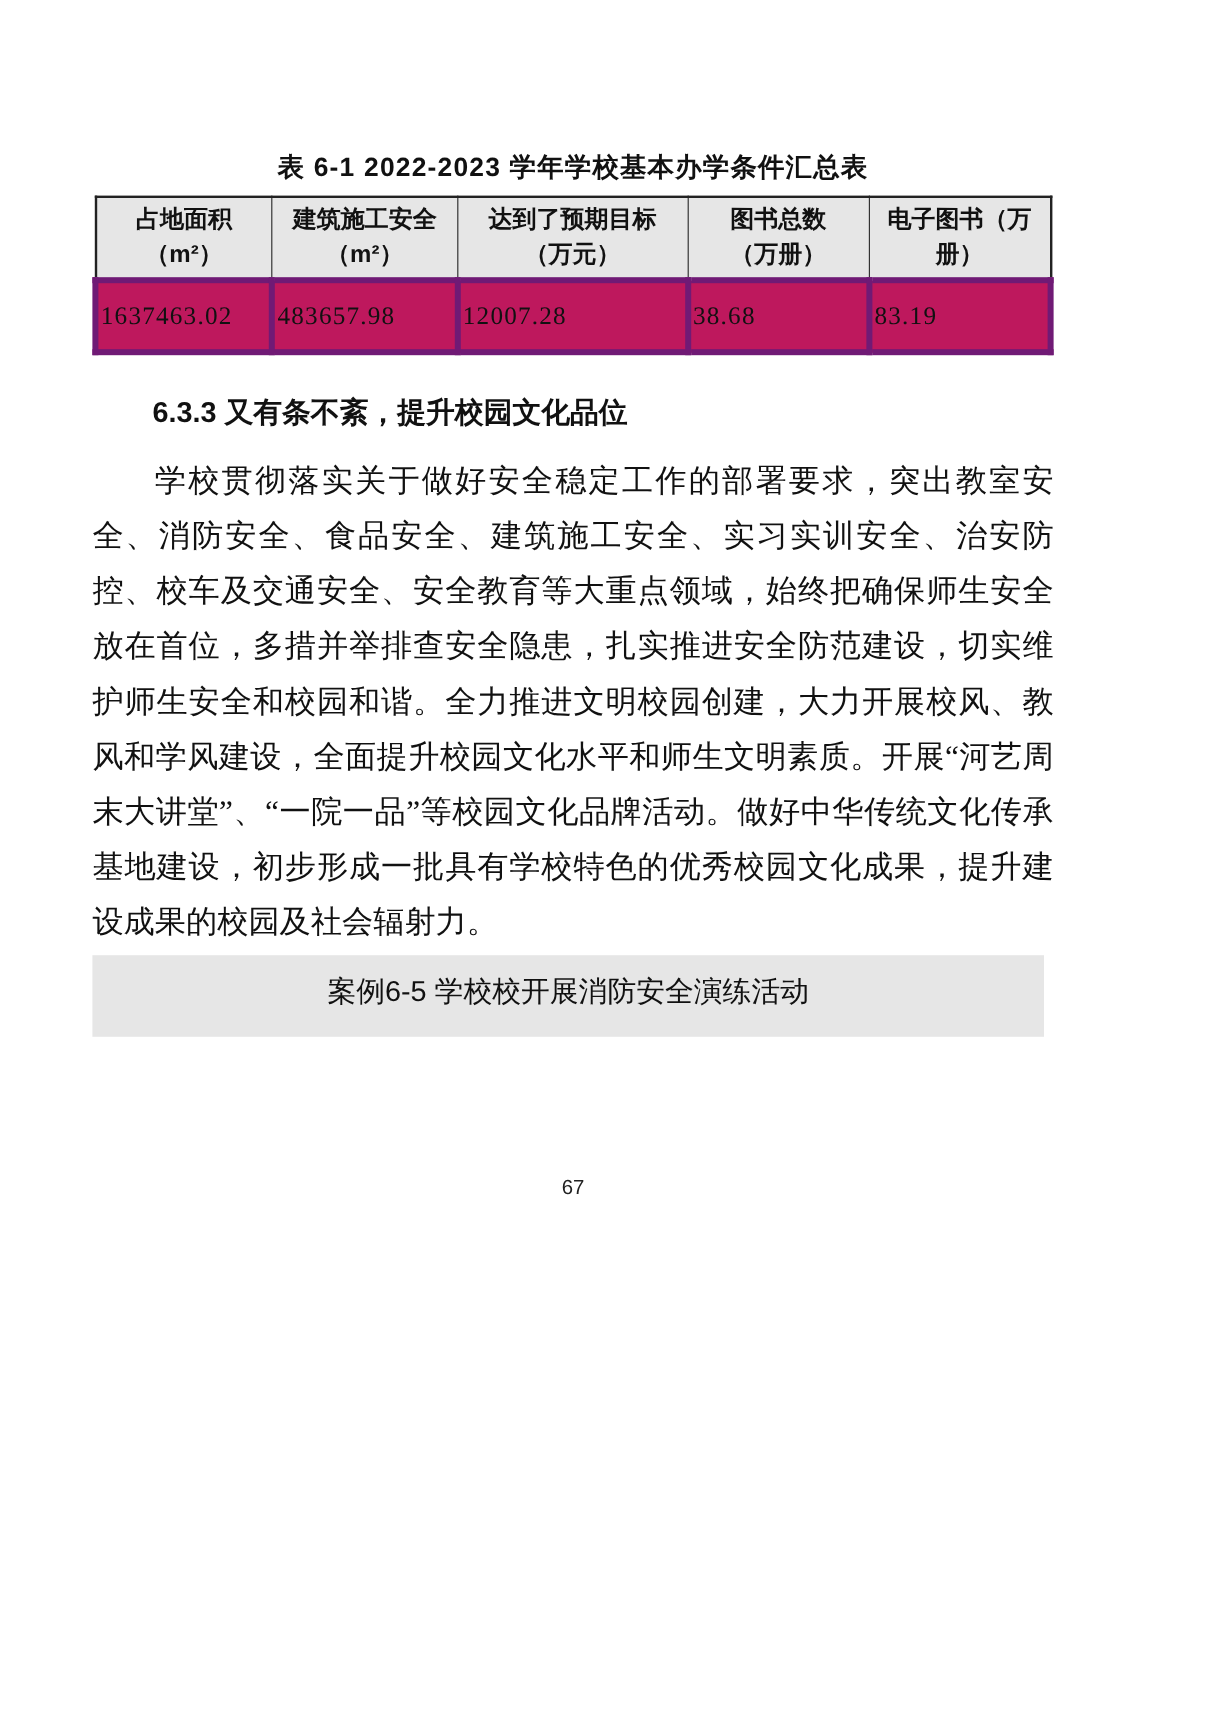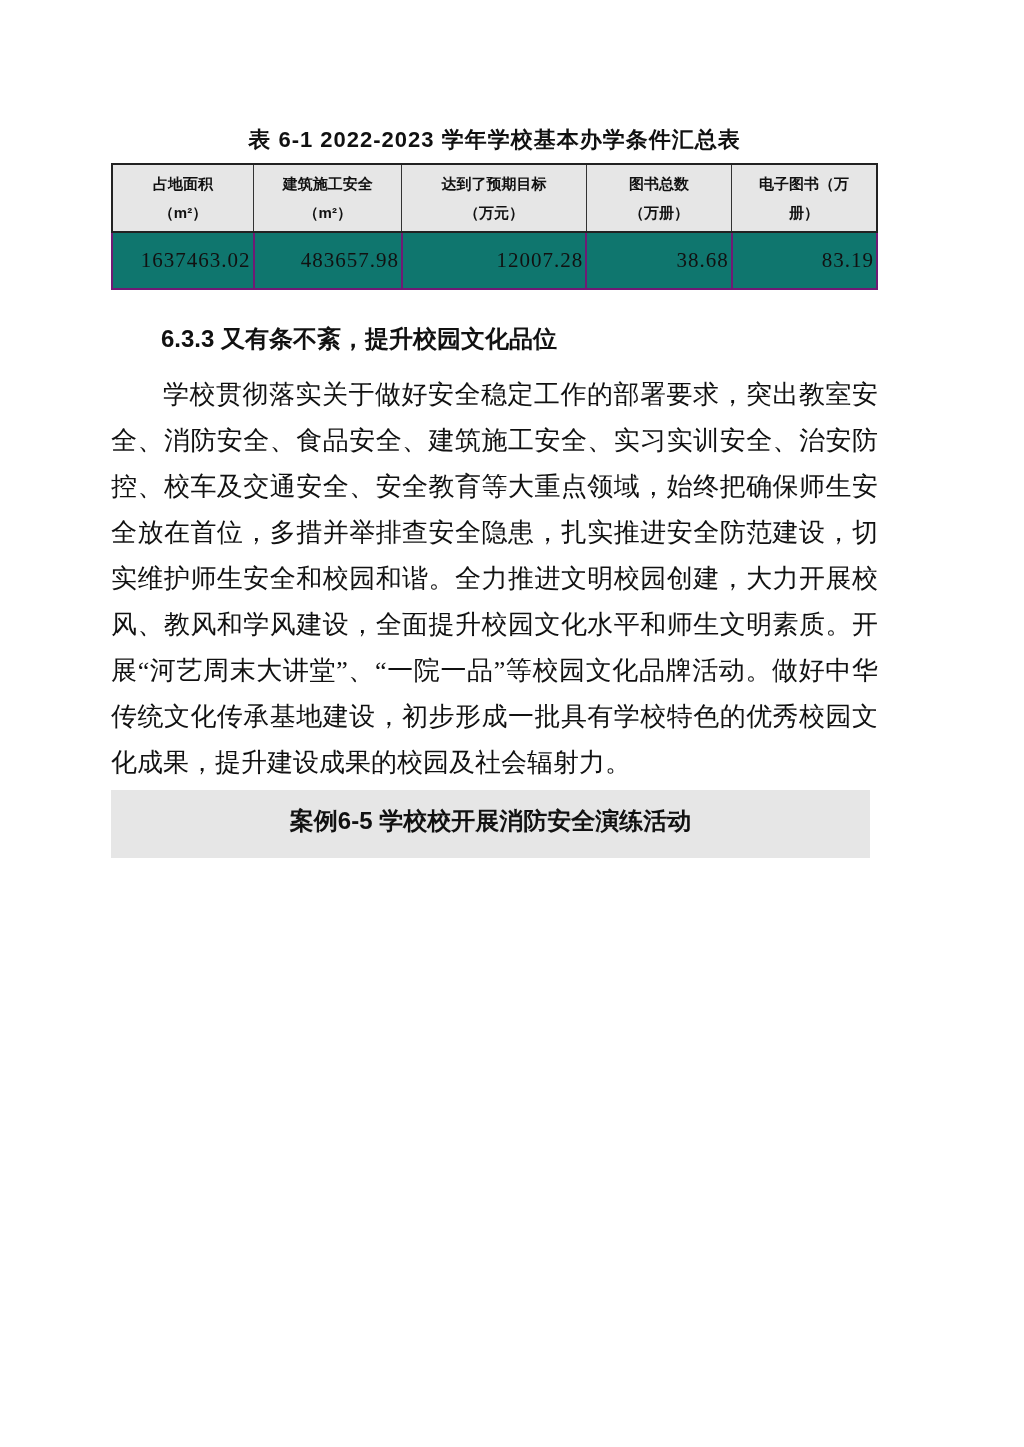--- a/index.html
+++ b/index.html
@@ -6,21 +6,21 @@
     margin: 0;
     padding: 0;
     background: #ffffff;
     width: 1024px;
     height: 1447px;
     overflow: hidden;
     color: #111111;
     font-family: "Liberation Serif", "DejaVu Serif", serif;
   }
   .content {
-    padding: 0 146px 0 111px;
+    padding: 0 146px 0 77px;
     box-sizing: border-box;
   }
   
   .table-title {
     padding-top: 124px;
     text-align: center;
     font-family: "Liberation Sans", "DejaVu Sans", sans-serif;
     font-weight: bold;
     font-size: 22px;
     line-height: 32px;
@@ -33,32 +33,32 @@
     border-collapse: collapse;
     table-layout: fixed;
     border: 2px solid #222222;
   }
   table.summary th {
     background: #e6e6e6;
     border: 1px solid #333333;
     border-bottom: 2px solid #222222;
     font-family: "Liberation Sans", "DejaVu Sans", sans-serif;
     font-weight: bold;
-    font-size: 15px;
+    font-size: 20px;
     line-height: 29px;
     padding: 4px 2px;
     text-align: center;
     vertical-align: middle;
   }
   table.summary td {
-    background: #0f766e;
-    border: 2px solid #701a75;
+    background: #be185d;
+    border: 5px solid #701a75;
     font-size: 21px;
     padding: 15px 2px;
-    text-align: right;
+    text-align: left;
     vertical-align: middle;
     letter-spacing: 1px;
   }
   .col-1 { width: 18.5%; }
   .col-2 { width: 19.4%; }
   .col-3 { width: 24.1%; }
   .col-4 { width: 19.0%; }
   .col-5 { width: 19.0%; }
   
   h3.section-heading {
@@ -78,21 +78,21 @@
   }
   
   .case-box {
     margin: 4px 8px 0 0;
     background: #e6e6e6;
     padding: 10px 4px 16px 4px;
   }
   .case-heading {
     text-align: center;
     font-family: "Liberation Sans", "DejaVu Sans", sans-serif;
-    font-weight: bold;
+    font-weight: normal;
     font-size: 24px;
     line-height: 42px;
   }
   .case-box p.body-paragraph {
     margin-top: 4px;
   }
   
   .page-number {
     margin-top: 116px;
     text-align: center;
@@ -152,14 +152,15 @@
   </table>
 
   <h3 class="section-heading">6.3.3 又有条不紊，提升校园文化品位</h3>
 
   <p class="body-paragraph">学校贯彻落实关于做好安全稳定工作的部署要求，突出教室安全、消防安全、食品安全、建筑施工安全、实习实训安全、治安防控、校车及交通安全、安全教育等大重点领域，始终把确保师生安全放在首位，多措并举排查安全隐患，扎实推进安全防范建设，切实维护师生安全和校园和谐。全力推进文明校园创建，大力开展校风、教风和学风建设，全面提升校园文化水平和师生文明素质。开展“河艺周末大讲堂”、“一院一品”等校园文化品牌活动。做好中华传统文化传承基地建设，初步形成一批具有学校特色的优秀校园文化成果，提升建设成果的校园及社会辐射力。</p>
 
   <div class="case-box">
     <div class="case-heading">案例6-5 学校校开展消防安全演练活动</div>
   </div>
 
+  <div class="page-number">67</div>
 
 </div>
 
 </body></html>

